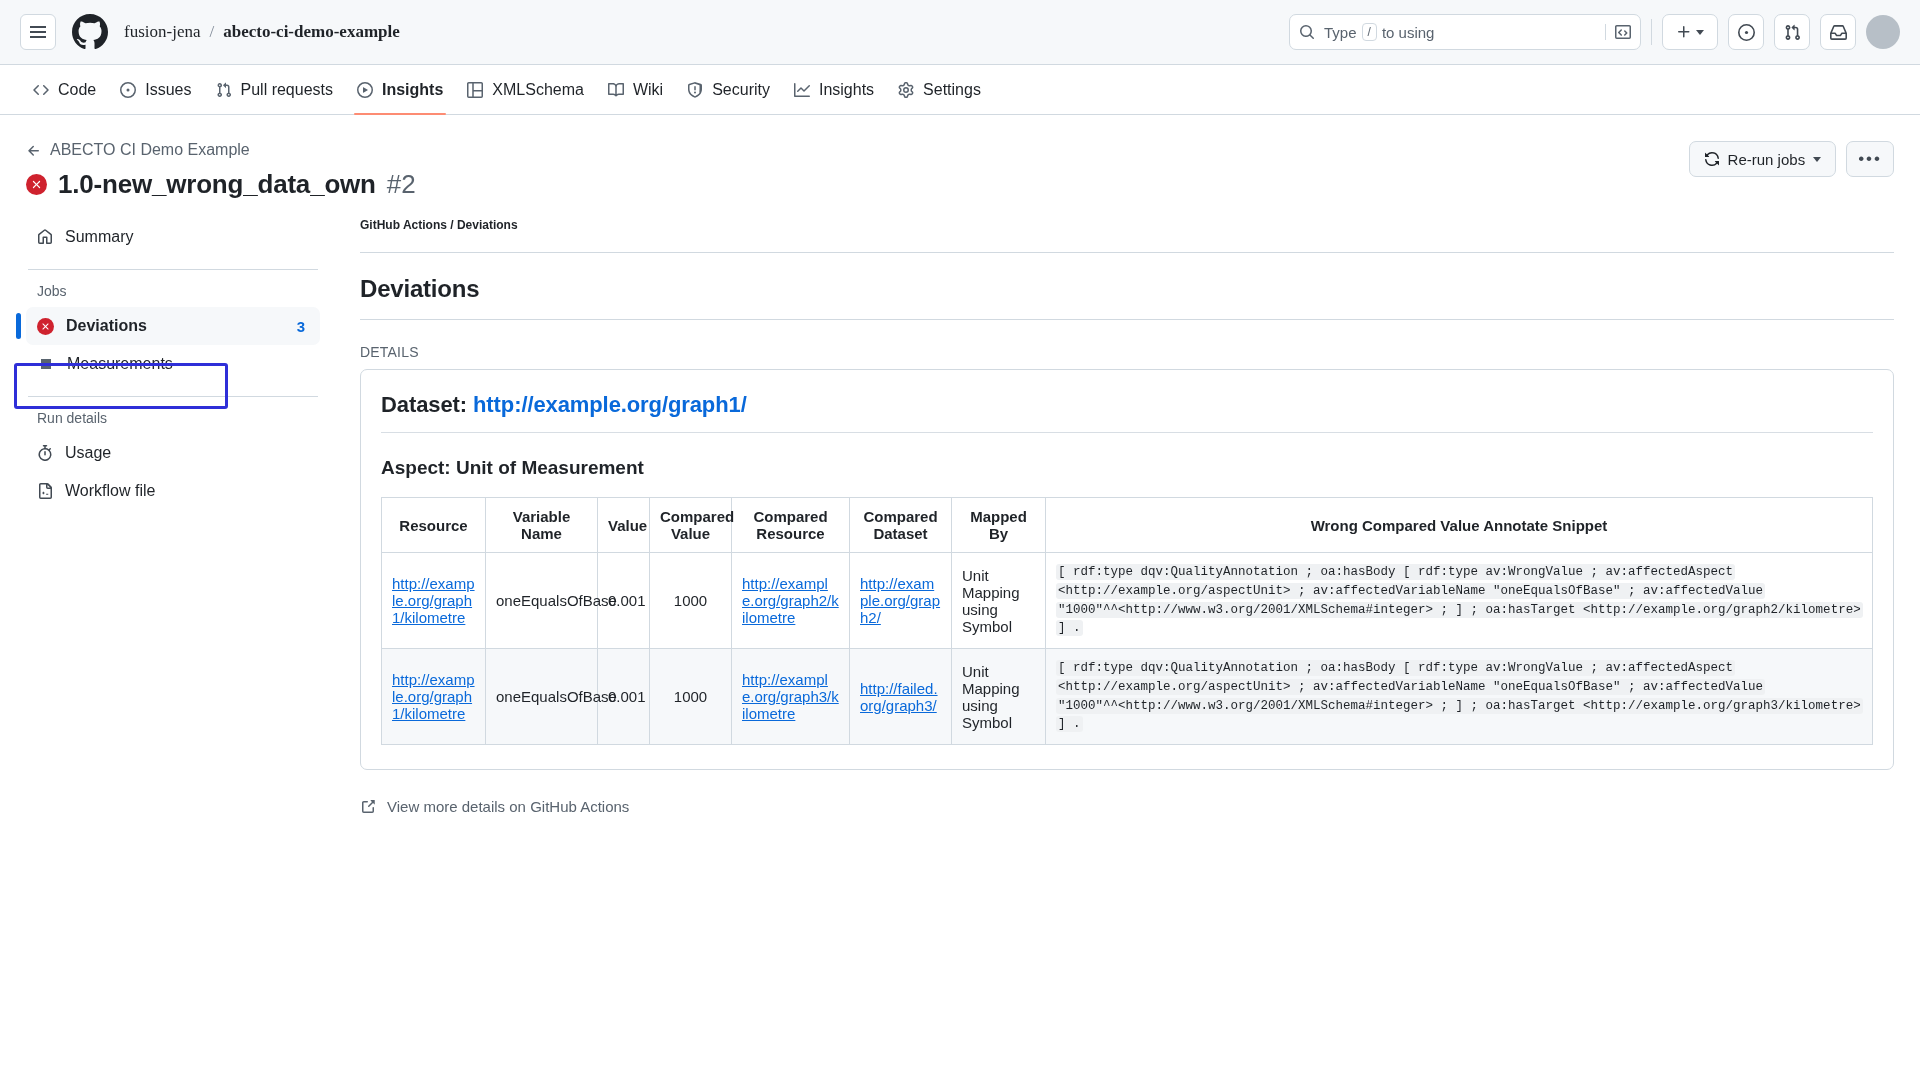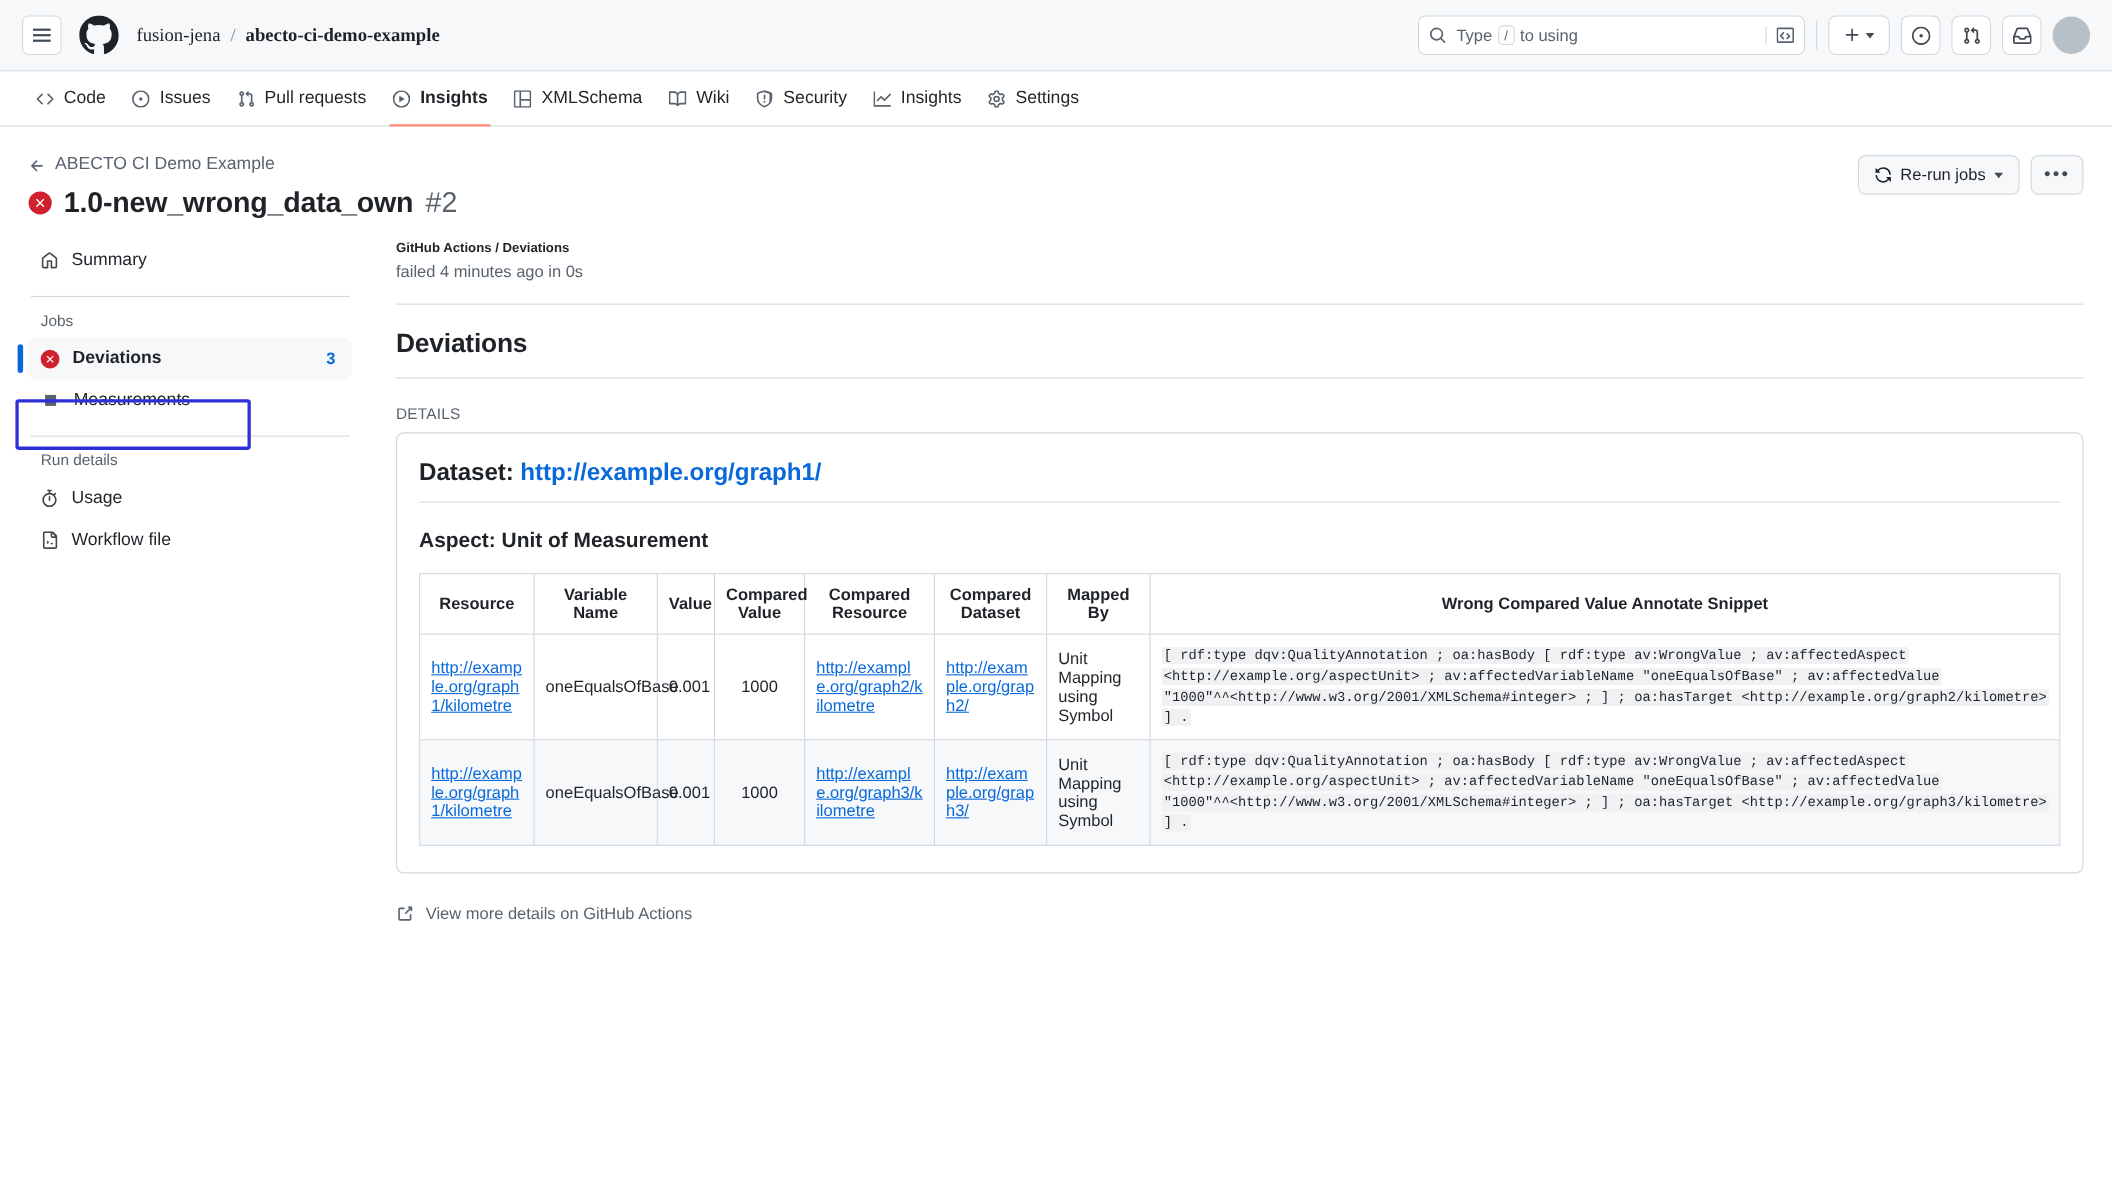--- a/index.html
+++ b/index.html
@@ -416,21 +416,20 @@
         <svg width="16" height="16" viewBox="0 0 16 16" fill="#424a53">
             <path d="M2 1.75C2 .784 2.784 0 3.75 0h6.586c.464 0 .909.184 1.237.513l2.914 2.914c.329.328.513.773.513 1.237v9.586A1.75 1.75 0 0 1 13.25 16h-9.5A1.75 1.75 0 0 1 2 14.25Zm1.75-.25a.25.25 0 0 0-.25.25v12.5c0 .138.112.25.25.25h9.5a.25.25 0 0 0 .25-.25V6h-2.75A1.75 1.75 0 0 1 9 4.25V1.5Zm6.75.56v2.19c0 .138.112.25.25.25h2.19ZM6.25 8.5l1.5 1.5-1.5 1.5-.9-.9.6-.6-.6-.6Zm2.9 2.25h2.1v1.1h-2.1Z"></path>
           </svg>
         <span class="label">Workflow file</span>
       </div>
     </div>
 
     <div class="main">
       <div class="job-head">
         <div class="title">GitHub Actions / Deviations</div>
-        <div class="sub">failed 4 minutes ago in 0s</div>
       </div>
       <div class="rule"></div>
 
       <div class="h2">Deviations</div>
       <div class="h2-rule"></div>
 
       <div class="details-label">DETAILS</div>
 
       <div class="card">
         <div class="dataset-line">
@@ -474,21 +473,21 @@
               <td><a>http://example.org/graph2/</a></td>
               <td>Unit Mapping using Symbol</td>
               <td class="snippet"><span>[ rdf:type dqv:QualityAnnotation ; oa:hasBody [ rdf:type av:WrongValue ; av:affectedAspect &lt;http://example.org/aspectUnit&gt; ; av:affectedVariableName "oneEqualsOfBase" ; av:affectedValue "1000"^^&lt;http://www.w3.org/2001/XMLSchema#integer&gt; ; ] ; oa:hasTarget &lt;http://example.org/graph2/kilometre&gt; ] .</span></td>
             </tr>
             <tr>
               <td><a>http://example.org/graph1/kilometre</a></td>
               <td class="center">oneEqualsOfBase</td>
               <td class="center">0.001</td>
               <td class="center">1000</td>
               <td><a>http://example.org/graph3/kilometre</a></td>
-              <td><a>http://example.org/graph3/</a></td>
+              <td><a>http://failed.org/graph3/</a></td>
               <td>Unit Mapping using Symbol</td>
               <td class="snippet"><span>[ rdf:type dqv:QualityAnnotation ; oa:hasBody [ rdf:type av:WrongValue ; av:affectedAspect &lt;http://example.org/aspectUnit&gt; ; av:affectedVariableName "oneEqualsOfBase" ; av:affectedValue "1000"^^&lt;http://www.w3.org/2001/XMLSchema#integer&gt; ; ] ; oa:hasTarget &lt;http://example.org/graph3/kilometre&gt; ] .</span></td>
             </tr>
           </tbody>
         </table>
       </div>
 
       <div class="more-link">
         <svg width="16" height="16" viewBox="0 0 16 16" fill="currentColor">
             <path d="M3.75 2h3.5a.75.75 0 0 1 0 1.5h-3.5a.25.25 0 0 0-.25.25v8.5c0 .138.112.25.25.25h8.5a.25.25 0 0 0 .25-.25v-3.5a.75.75 0 0 1 1.5 0v3.5A1.75 1.75 0 0 1 12.25 14h-8.5A1.75 1.75 0 0 1 2 12.25v-8.5C2 2.784 2.784 2 3.75 2Zm6.854-1h3.896a.25.25 0 0 1 .25.25v3.896a.25.25 0 0 1-.427.177L13.03 4.03 9.28 7.78a.751.751 0 0 1-1.042-.018.751.751 0 0 1-.018-1.042l3.75-3.75-1.293-1.293a.25.25 0 0 1 .177-.427Z"></path>

